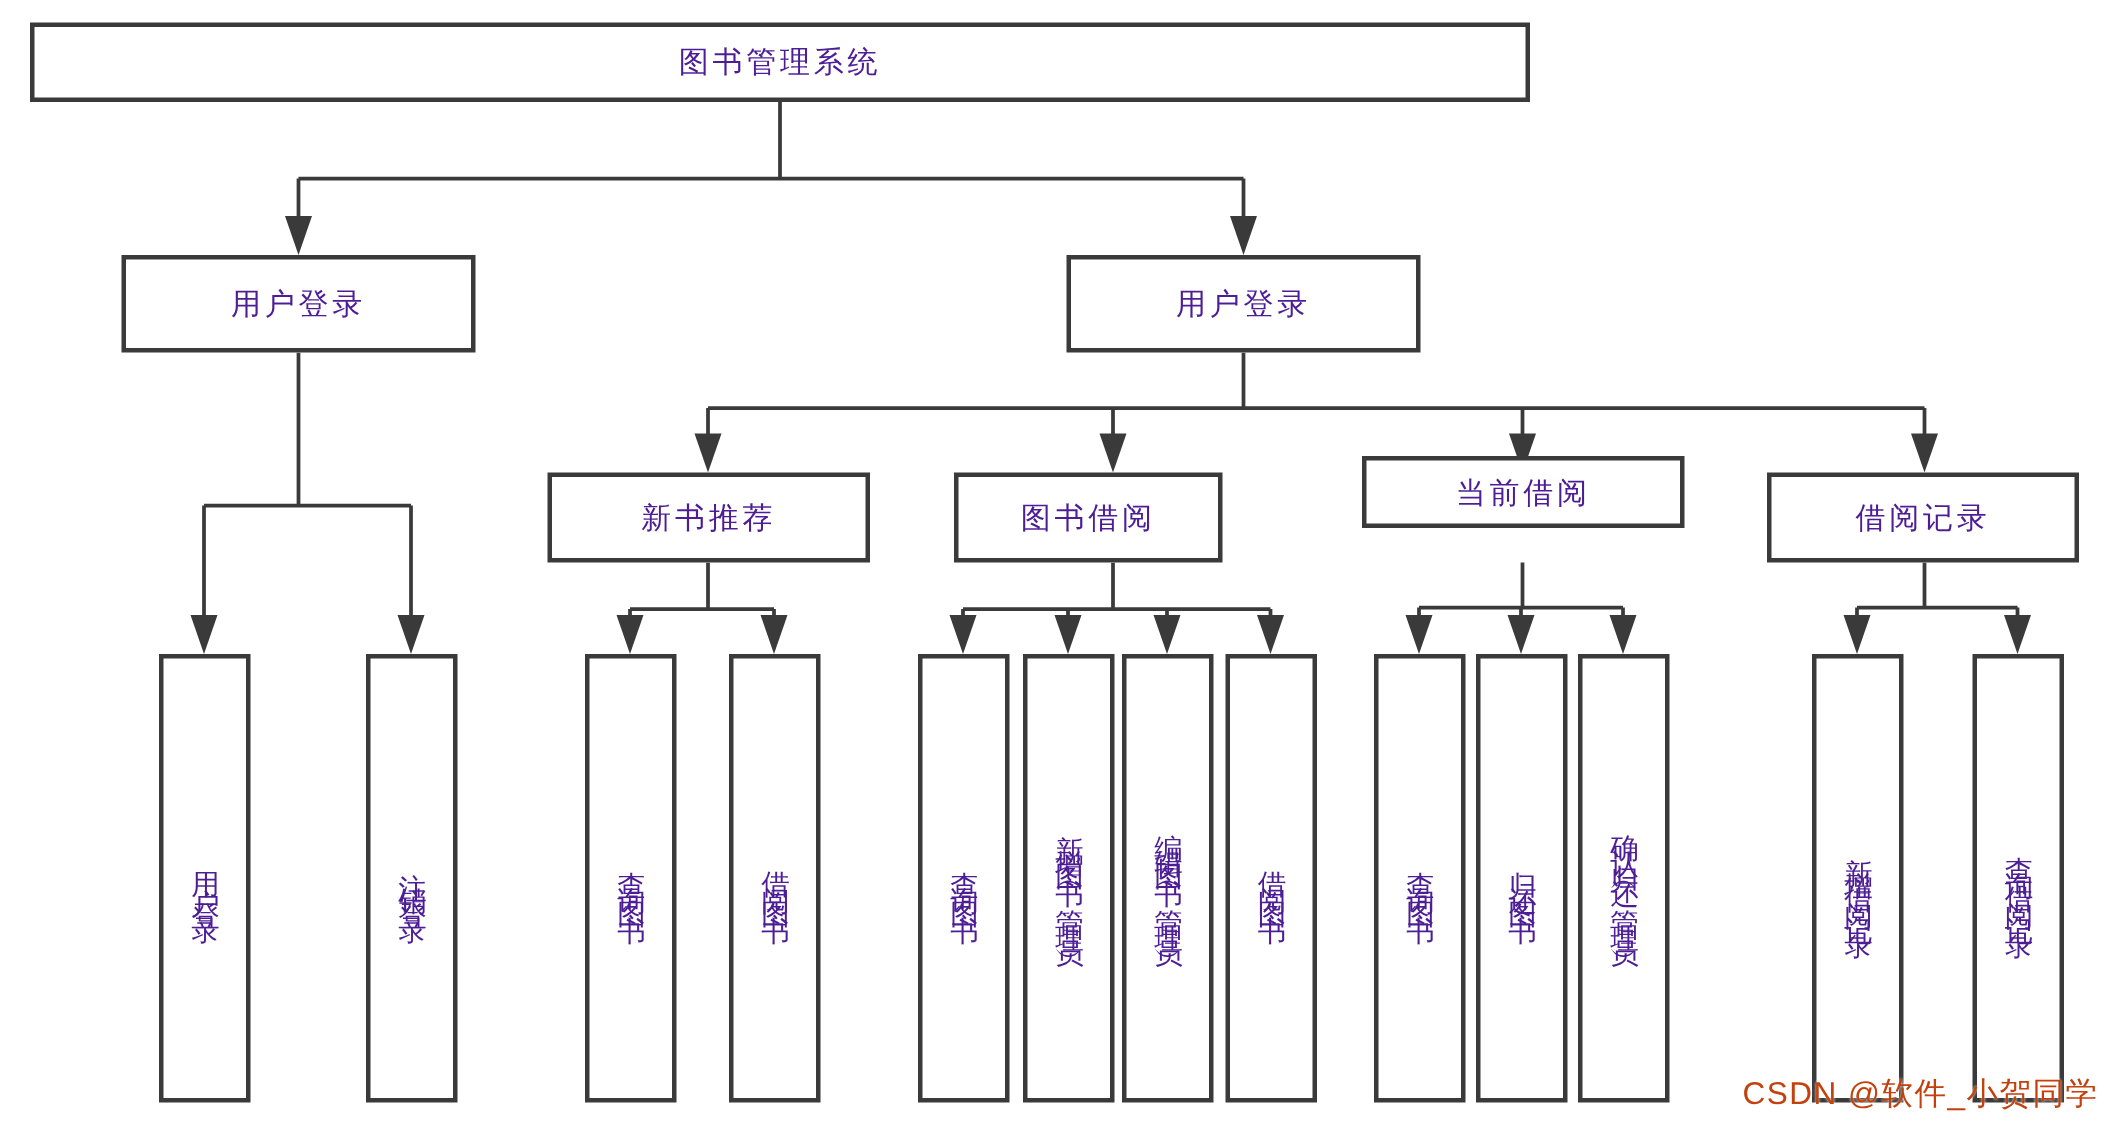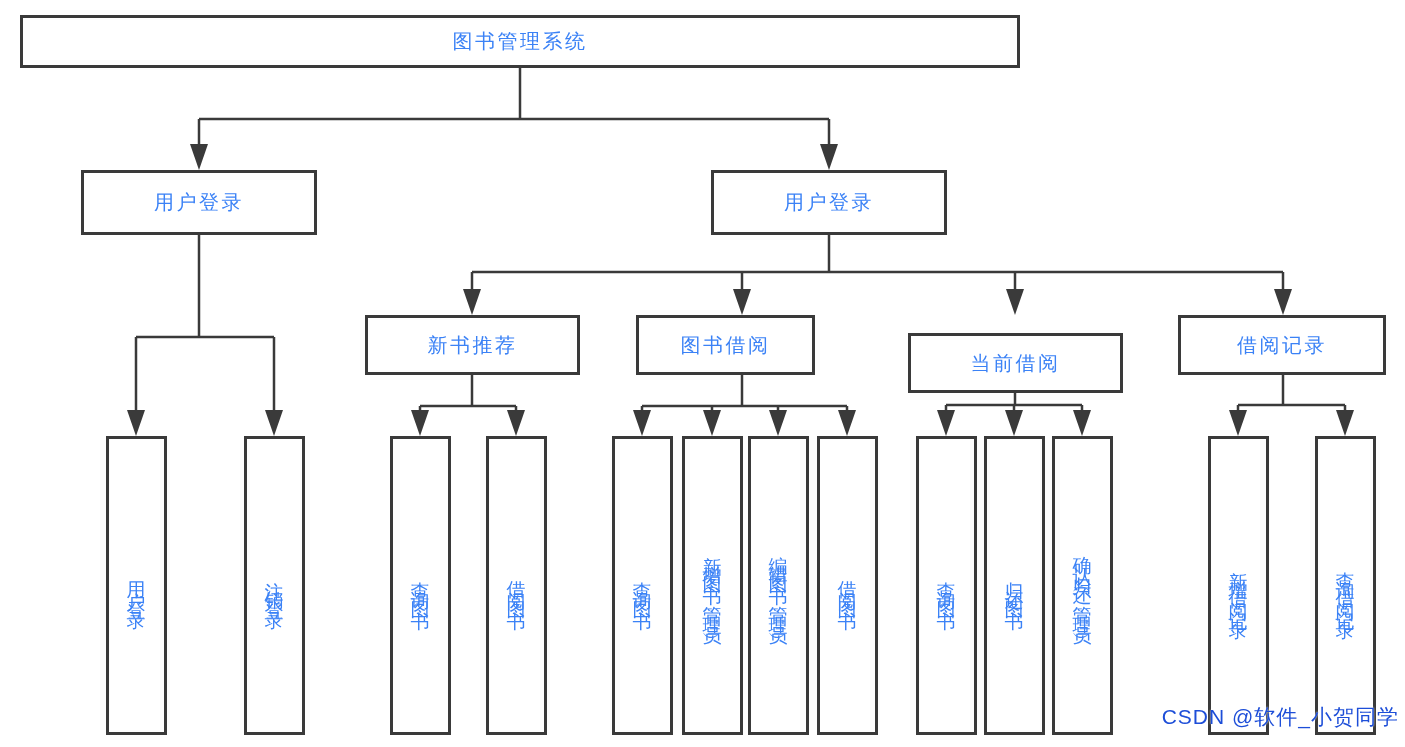--- a/index.html
+++ b/index.html
@@ -22,40 +22,40 @@
     height: 747px;
   }
   .box {
     position: absolute;
     box-sizing: border-box;
     border: 3px solid #3a3a3a;
     background: #ffffff;
     display: flex;
     align-items: center;
     justify-content: center;
-    color: #3b82f6;
+    color: #4c1d95;
   }
   .box.h span {
     font-size: 20px;
     letter-spacing: 2.5px;
     white-space: nowrap;
   }
   .box.v span {
     writing-mode: vertical-rl;
     text-orientation: mixed;
     font-size: 19px;
     letter-spacing: 10px;
     line-height: 1;
   }
   .watermark {
     position: absolute;
     right: 6px;
-    bottom: 16px;
+    bottom: 4px;
     font-size: 21px;
-    color: #1d4ed8;
+    color: #c2410c;
     text-shadow: 0 0 2px #ffffff;
     letter-spacing: 1px;
     white-space: nowrap;
     pointer-events: none;
   }
 </style>
 </head>
 <body>
 
 <div id="canvas">
@@ -141,21 +141,21 @@
   <div class="box h" style="left:711px;top:170px;width:236px;height:65px">
     <span>用户登录</span>
   </div>
 
   <div class="box h" style="left:365px;top:315px;width:215px;height:60px">
     <span>新书推荐</span>
   </div>
   <div class="box h" style="left:636px;top:315px;width:179px;height:60px">
     <span>图书借阅</span>
   </div>
-  <div class="box h" style="left:908px;top:333px;width:215px;height:60px">
+  <div class="box h" style="left:908px;top:304px;width:215px;height:48px">
     <span>当前借阅</span>
   </div>
   <div class="box h" style="left:1178px;top:315px;width:208px;height:60px">
     <span>借阅记录</span>
   </div>
 
   <div class="box v" style="left:106px;top:436px;width:61px;height:299px">
     <span>用户登录</span>
   </div>
   <div class="box v" style="left:244px;top:436px;width:61px;height:299px">

